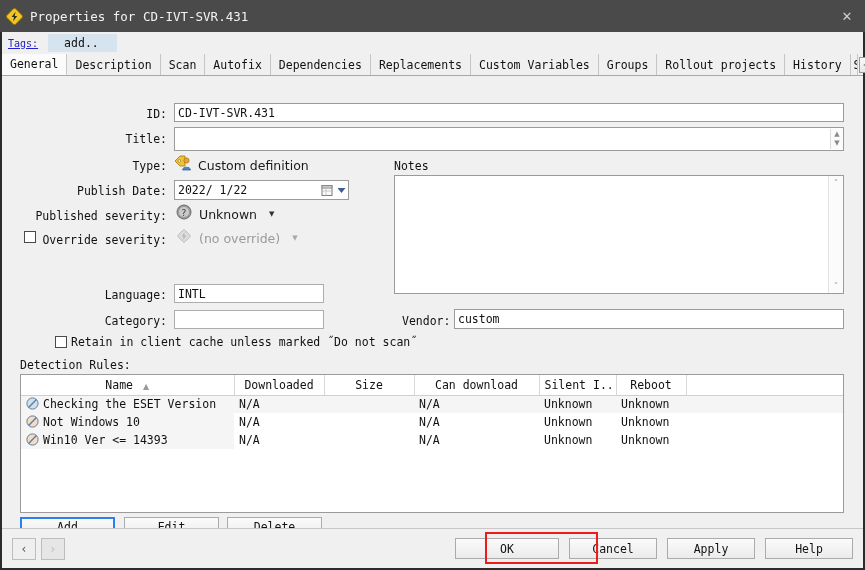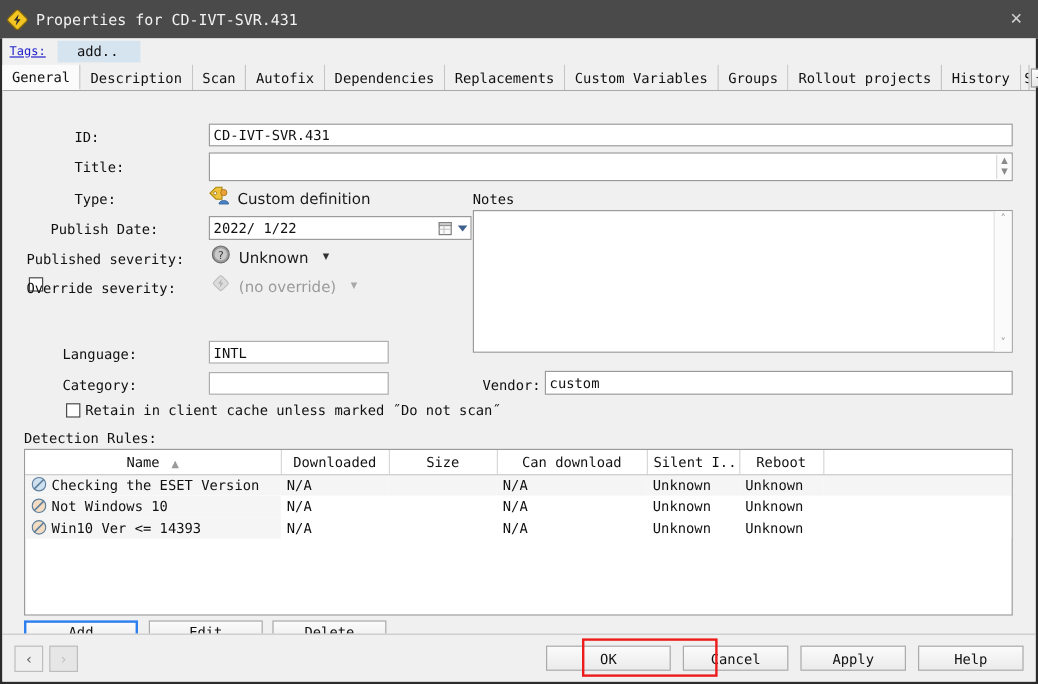--- a/index.html
+++ b/index.html
@@ -142,21 +142,21 @@
     background: #f0f0f0;
     padding: 0;
   }
 
   .lbl {
     font-family: "DejaVu Sans Mono", monospace;
     font-size: 11.5px;
     color: #111;
     white-space: nowrap;
   }
-  .lbl-right { text-align: left; }
+  .lbl-right { text-align: right; }
 
   .txtbox {
     background: #ffffff;
     border: 1px solid #9b9b9b;
     font-family: "DejaVu Sans Mono", monospace;
     font-size: 11.5px;
     color: #111;
     padding: 1px 3px;
     display: flex;
     align-items: center;
@@ -443,21 +443,21 @@
             <path d="M1 6 L6 1 L11 1 L11 11 L6 11 Z" fill="#f0c13a" stroke="#a8850f" stroke-width="0.9"></path>
             <circle cx="5.3" cy="6" r="1.3" fill="#fff" stroke="#8a6a06" stroke-width="0.6"></circle>
             <circle cx="12.5" cy="5.5" r="2.6" fill="#e9a23b" stroke="#a8700f" stroke-width="0.7"></circle>
             <path d="M8.5 15 C8.5 11.2 16.5 11.2 16.5 15 Z" fill="#4a86c8" stroke="#2c5d93" stroke-width="0.7"></path>
           </svg>
         </span>
         <span class="type-text">Custom definition</span>
       </div>
 
       <div class="abs lbl lbl-right" style="left:40px; top:108px; width:125px;">Publish Date:</div>
-      <div class="abs txtbox" style="left:172px; top:104px; width:219px; height:20px; padding-right:0;">
+      <div class="abs txtbox" style="left:172px; top:104px; width:175px; height:20px; padding-right:0;">
         <span style="flex:1 1 auto;">2022/ 1/22</span>
         <span class="dt-btn">
           <svg width="13" height="13" viewBox="0 0 13 13">
             <rect x="1" y="1.5" width="10" height="10" fill="#fafafa" stroke="#7d7d7d" stroke-width="1"></rect>
             <rect x="1" y="1.5" width="10" height="2.6" fill="#c9c9c9" stroke="#7d7d7d" stroke-width="0.7"></rect>
             <line x1="1" y1="7" x2="11" y2="7" stroke="#b4b4b4" stroke-width="0.7"></line>
             <line x1="5" y1="4.1" x2="5" y2="11.5" stroke="#b4b4b4" stroke-width="0.7"></line>
           </svg>
           <svg width="9" height="7" viewBox="0 0 9 7" style="margin-left:1px;">
             <path d="M0.5 1 L8.5 1 L4.5 6 Z" fill="#3f5f8f"></path>

